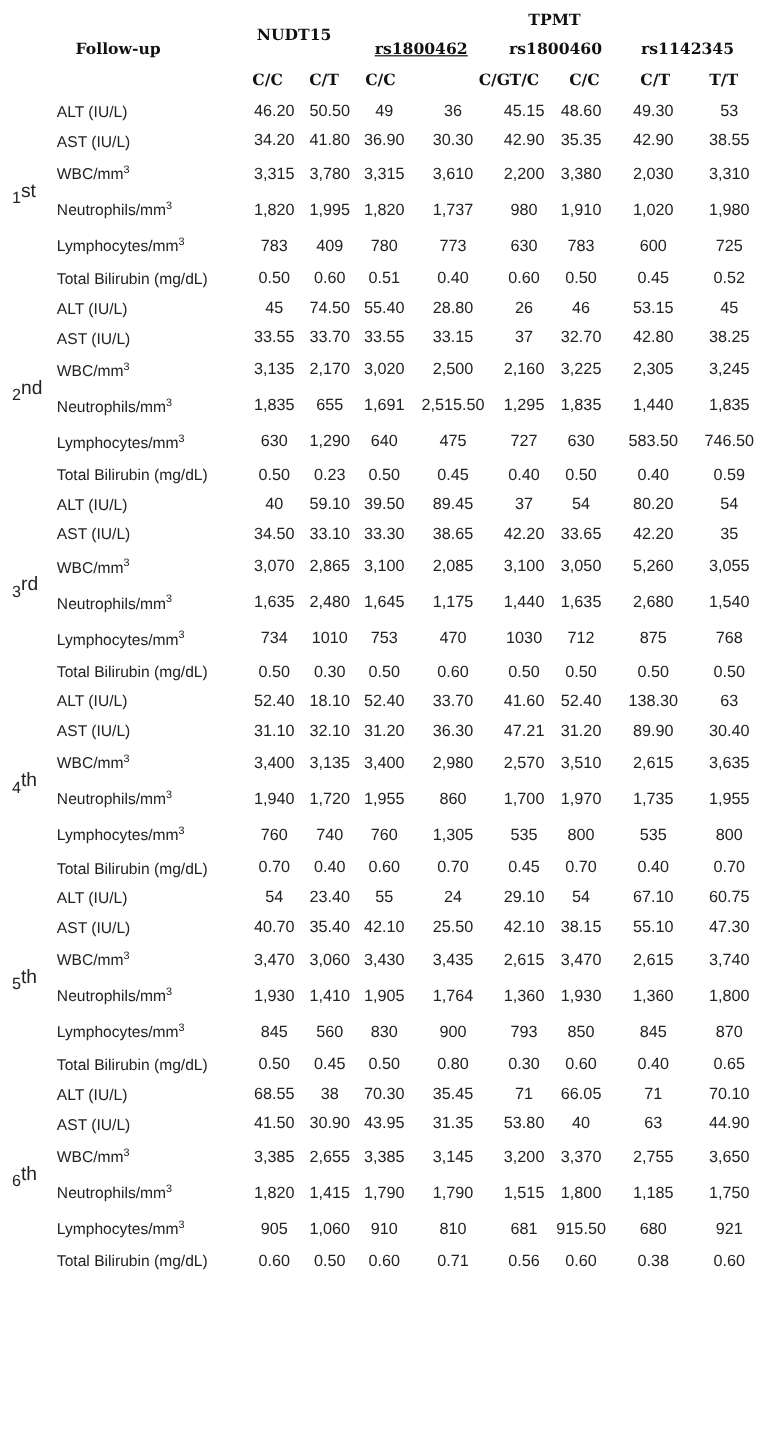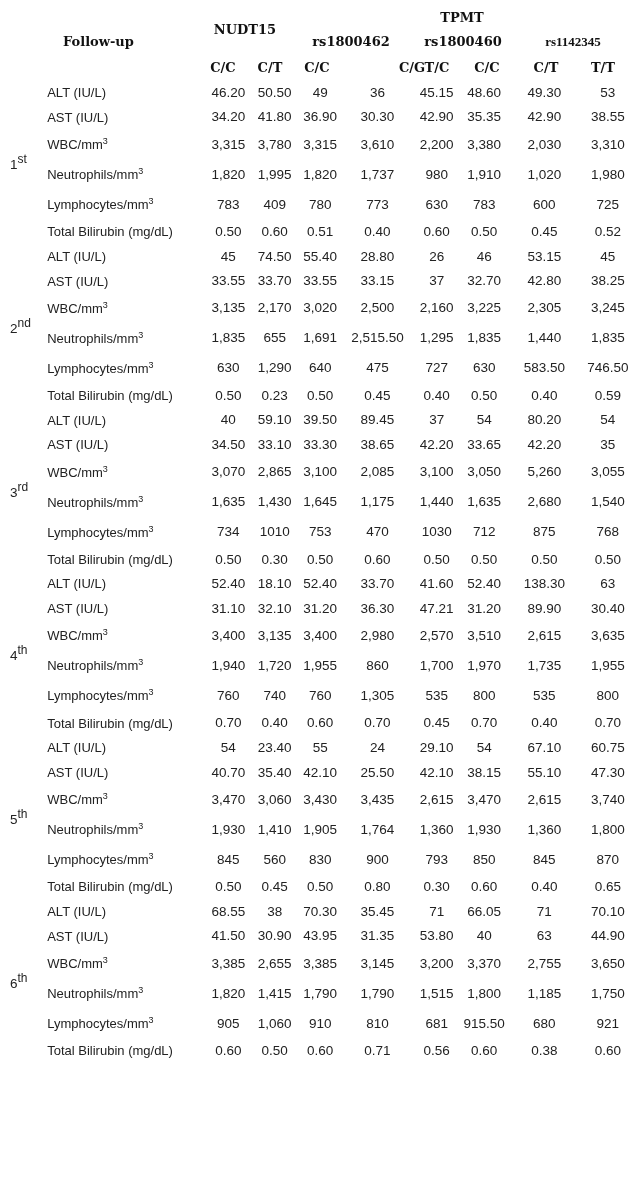--- a/index.html
+++ b/index.html
@@ -2,38 +2,38 @@
 <html><head>
 <meta charset="utf-8">
 <style>
   html, body { margin:0; padding:0; background:#ffffff; }
   body { width:635px; height:1193px; position:relative; overflow:hidden; color:#111; }
   .hdr { position:absolute; font-family:"DejaVu Serif","Liberation Serif",serif; font-weight:bold; font-size:13px; white-space:nowrap; }
   .c { transform:translateX(-50%); }
   table.grid { position:absolute; left:0; top:80px; border-collapse:collapse; }
   table.grid td { padding:0; font-family:"Liberation Sans","DejaVu Sans",sans-serif; font-size:13.5px; color:#222; white-space:nowrap; }
   td.fu { width:38px; text-align:left; padding-left:10px !important; font-family:"Liberation Serif","DejaVu Serif",serif; font-size:15px; vertical-align:middle; }
-  td.fu sup { font-size:12px; }
+  td.fu sup { font-size:16px; }
   td.lbl { width:160px; font-family:Liberation Serif, serif; font-size:13px !important;margin-left:24px; }
   td.lbl sup { font-size:9px; }
   td.v { text-align:center; }
   td.v0 { width:46px; } td.v1 { width:48px;margin-top:25px; } td.v2 { width:44px; } td.v3 { width:72px; }
   td.v4 { width:48px; } td.v5 { width:48px; } td.v6 { width:74px; } td.v7 { width:55px; }
   tr.r { height:24.6px; }
   tr.rt { height:30px;padding-left:38px; }
 </style>
 </head>
 <body>
 
 <div class="hdr" style="left:63px; top:34px;">Follow-up</div>
 <div class="hdr c" style="left:245px; top:22px;">NUDT15</div>
 <div class="hdr c" style="left:462px; top:10px;">TPMT</div>
-<div class="hdr c" style="left:351px; top:34px;">rs1800462</div>
+<div class="hdr c" style="left:351px; top:34px;text-decoration:underline;">rs1800462</div>
 <div class="hdr c" style="left:463px; top:34px;">rs1800460</div>
-<div class="hdr c" style="left:573px; top:34px;font-family:Liberation Serif, serif;">rs1142345</div>
+<div class="hdr c" style="left:573px; top:34px;">rs1142345</div>
 
 <div class="hdr c" style="left:223px; top:60px;">C/C</div>
 <div class="hdr c" style="left:270px; top:60px;">C/T</div>
 <div class="hdr c" style="left:317px; top:60px;">C/C</div>
 <div class="hdr c" style="left:376px; top:60px;margin-left:36px;">C/G</div>
 <div class="hdr c" style="left:437px; top:60px;">T/C</div>
 <div class="hdr c" style="left:487px; top:60px;">C/C</div>
 <div class="hdr c" style="left:546px; top:60px;">C/T</div>
 <div class="hdr c" style="left:603px; top:60px;">T/T</div>
 
@@ -203,21 +203,21 @@
         <td class="v v2">3,100</td>
         <td class="v v3">2,085</td>
         <td class="v v4">3,100</td>
         <td class="v v5">3,050</td>
         <td class="v v6">5,260</td>
         <td class="v v7">3,055</td>
       </tr>
       <tr class="rt">
         <td class="lbl"><span>Neutrophils/mm</span><sup>3</sup></td>
         <td class="v v0">1,635</td>
-        <td class="v v1">1,430</td>
+        <td class="v v1">2,480</td>
         <td class="v v2">1,645</td>
         <td class="v v3">1,175</td>
         <td class="v v4">1,440</td>
         <td class="v v5">1,635</td>
         <td class="v v6">2,680</td>
         <td class="v v7">1,540</td>
       </tr>
       <tr class="rt">
         <td class="lbl"><span>Lymphocytes/mm</span><sup>3</sup></td>
         <td class="v v0">734</td>

